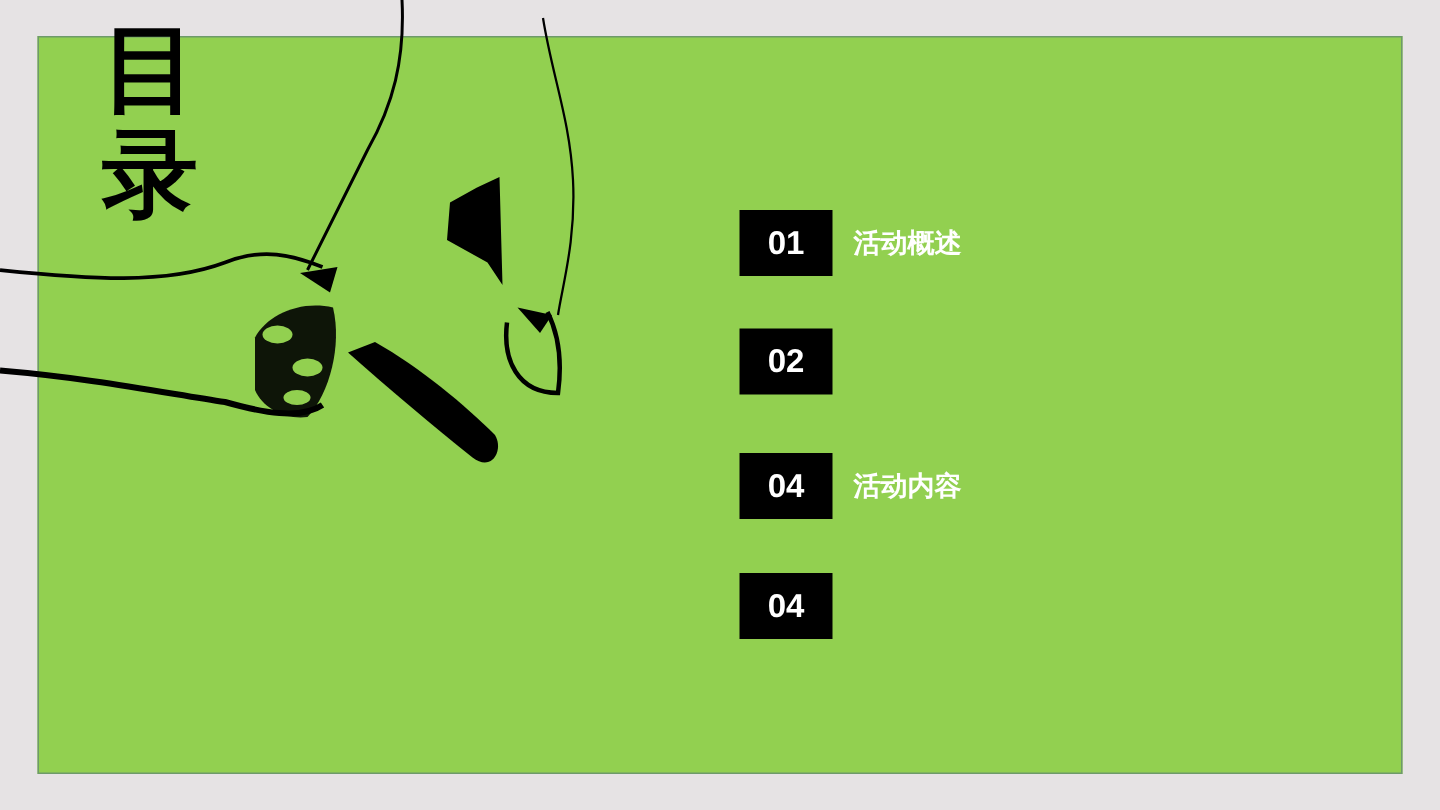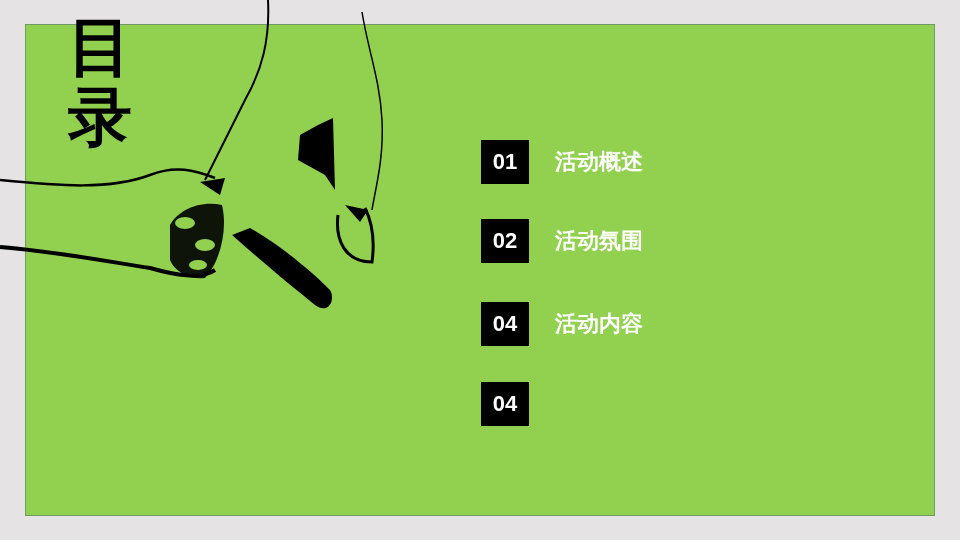--- a/index.html
+++ b/index.html
@@ -5,23 +5,23 @@
   html, body { margin:0; padding:0; }
   body { width:960px; height:540px; background:#e6e3e4; position:relative; overflow:hidden;
          font-family:"DejaVu Serif", serif; }
   .slide { position:absolute; left:25px; top:24px; width:910px; height:492px;
            background:#92d050; border:1px solid #6e9a6a; box-sizing:border-box; }
   .title { position:absolute; left:68px; top:12px; width:70px; font-size:64px; line-height:70px;
            font-weight:bold; color:#000; font-family:"DejaVu Serif", serif; }
   .title span { display:block; }
   .hands { position:absolute; left:0; top:0; width:420px; height:330px; pointer-events:none; }
   .item { position:absolute; left:481px; height:44px; display:flex; align-items:center; }
-  .num { width:48px; height:44px; background:#000; color:#fff; font-family:"Liberation Sans", sans-serif;
-         font-weight:bold; font-size:22px; display:flex; align-items:center; justify-content:center; }
-  .label { margin-left:26px; color:#fff; font-size:22px; font-weight:bold; font-family:"DejaVu Serif", serif; }
+  .num { width:62px; height:44px; background:#000; color:#fff; font-family:"Liberation Sans", sans-serif;
+         font-weight:bold; font-size:22px; display:flex; align-items:center; justify-content:center;margin-left:12px; }
+  .label { margin-left:14px; color:#fff; font-size:18px; font-weight:bold; font-family:"DejaVu Serif", serif; }
 </style>
 </head>
 <body>
 
 <div class="slide"></div>
 
 <svg class="hands" viewBox="0 0 420 330">
 
   <path d="M268 0 C270 40 262 70 245 100 C230 130 215 160 205 180" stroke="#000" stroke-width="2" fill="none"></path>
   <path d="M362 12 C368 50 380 80 382 120 C384 160 375 190 372 210" stroke="#000" stroke-width="1.5" fill="none"></path>
@@ -47,21 +47,20 @@
   <span>目</span>
   <span>录</span>
 </div>
 
 <div class="item" style="top:140px;">
   <div class="num">01</div>
   <div class="label">活动概述</div>
 </div>
 <div class="item" style="top:219px;justify-content:flex-end;">
   <div class="num">02</div>
-  <div class="label">活动氛围</div>
 </div>
 <div class="item" style="top:302px;">
   <div class="num">04</div>
   <div class="label">活动内容</div>
 </div>
 <div class="item" style="top:382px;">
   <div class="num">04</div>
 </div>
 
 </body></html>

